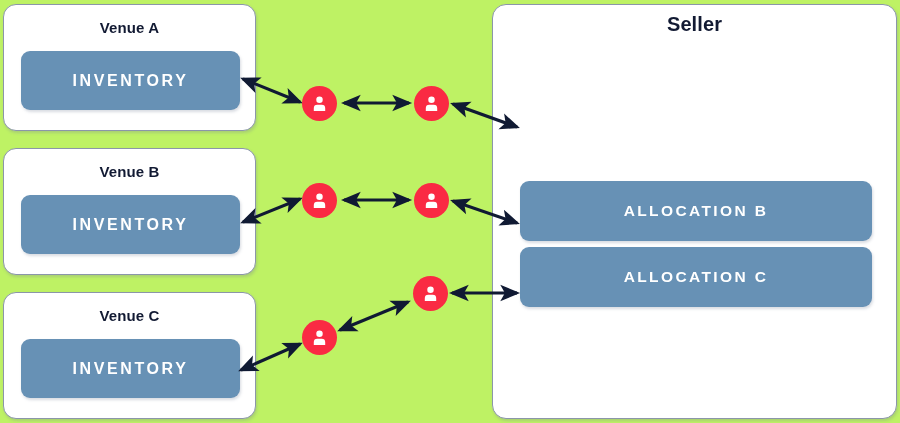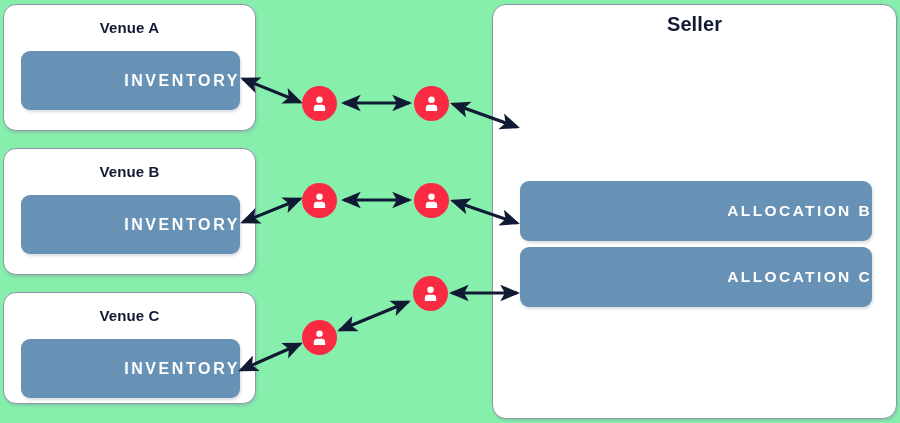--- a/index.html
+++ b/index.html
@@ -7,21 +7,21 @@
     padding: 0;
     background: #ffffff;
   }
   body {
     font-family: "Liberation Sans", sans-serif;
   }
   #stage {
     position: relative;
     width: 900px;
     height: 423px;
-    background: #86efac;
+    background: #bef264;
     overflow: hidden;
   }
 
   
   .panel {
     position: absolute;
     background: #ffffff;
     border: 1.4px solid #8b96a9;
     border-radius: 14px;
     box-sizing: border-box;
@@ -48,21 +48,21 @@
     font-size: 20px;
   }
 
   
   .blue-box {
     position: absolute;
     background: #6791b5;
     border-radius: 9px;
     display: flex;
     align-items: center;
-    justify-content: flex-end;
+    justify-content: center;
     box-sizing: border-box;
     box-shadow: 1px 2px 3px rgba(120,130,150,0.28);
   }
   .blue-box span {
     color: #ffffff;
     font-weight: bold;
     letter-spacing: 2.6px;
     font-size: 16px;
     white-space: nowrap;
   }
@@ -131,21 +131,21 @@
     </div>
   </div>
 
   <div class="panel venue-card" style="left:3px; top:148px; width:253px; height:127px;">
     <div class="panel-title venue-title">Venue B</div>
     <div class="blue-box" style="left:17px; top:46px; width:219px; height:59px;">
       <span>INVENTORY</span>
     </div>
   </div>
 
-  <div class="panel venue-card" style="left:3px; top:292px; width:253px; height:112px;">
+  <div class="panel venue-card" style="left:3px; top:292px; width:253px; height:127px;">
     <div class="panel-title venue-title">Venue C</div>
     <div class="blue-box" style="left:17px; top:46px; width:219px; height:59px;">
       <span>INVENTORY</span>
     </div>
   </div>
 
   <div class="panel seller-panel" style="left:492px; top:4px; width:405px; height:415px;">
     <div class="panel-title seller-title">Seller</div>
 
 

